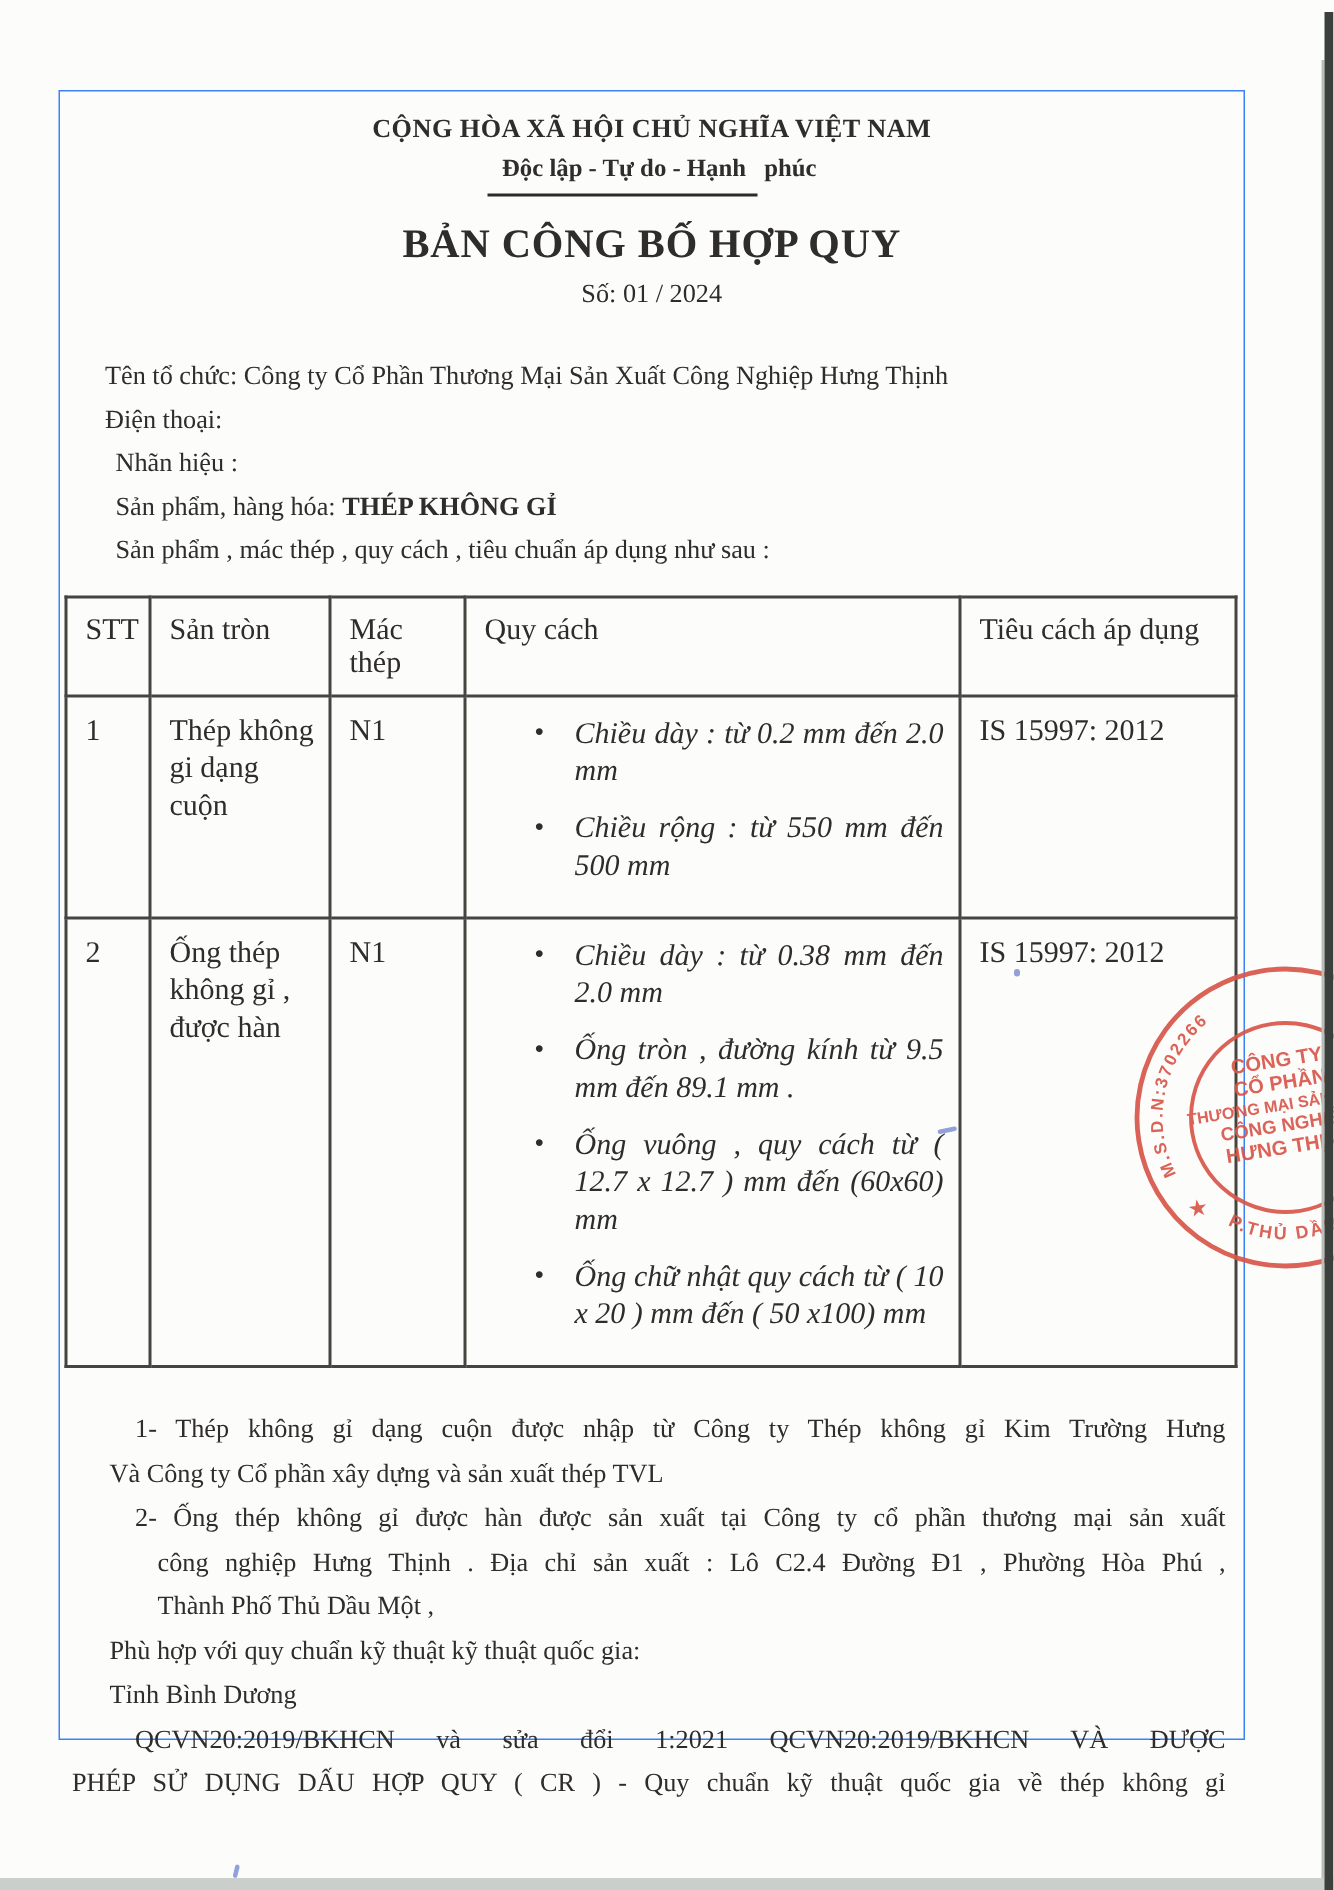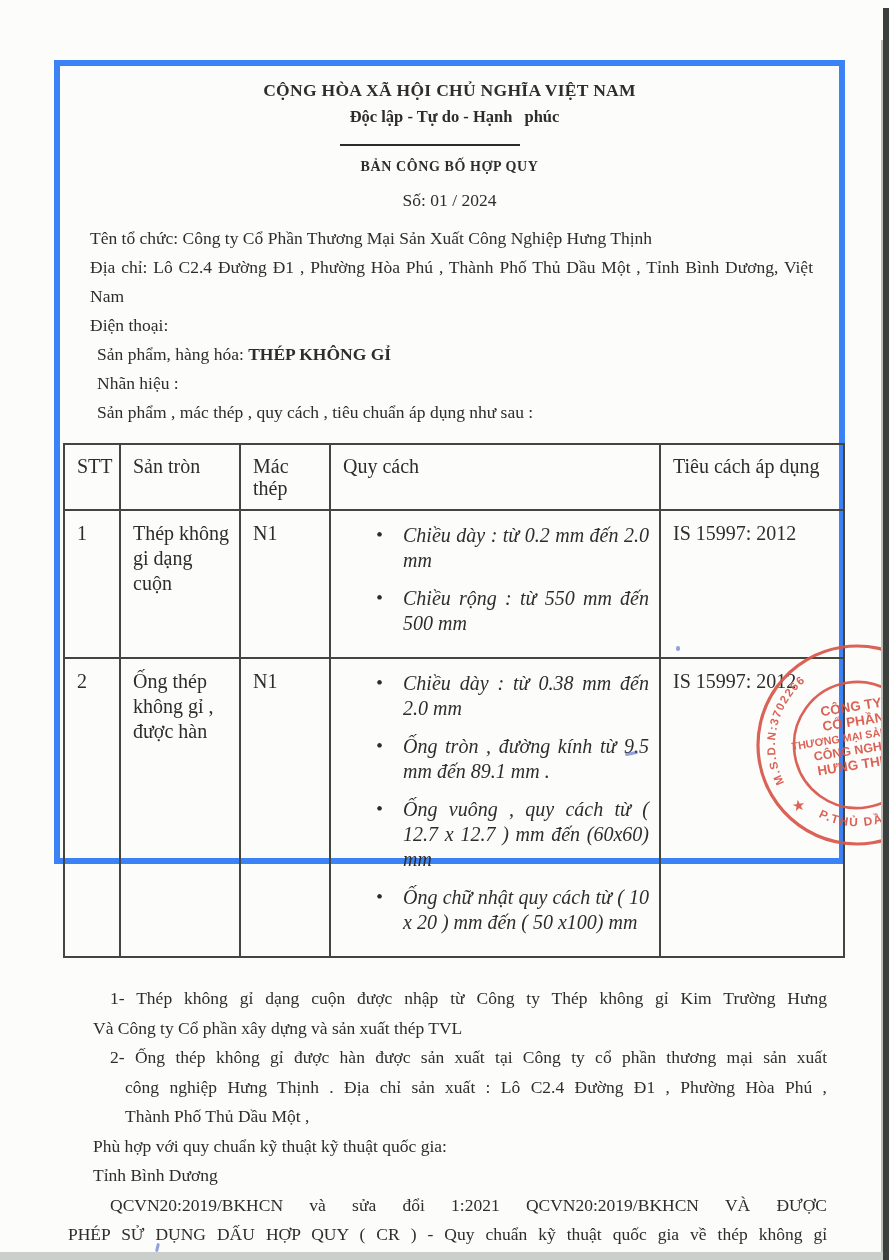--- a/index.html
+++ b/index.html
@@ -6,33 +6,33 @@
   html,body { width:889px; height:1260px; }
   body {
     position:relative;
     background:#fcfcfa;
     overflow:hidden;
     font-family:"Liberation Serif", serif;
     color:#2e2d2b;
   }
   
   .page-frame {
-    position:absolute; left:54px; top:60px;
-    width:791px; height:804px;
-    border:6px solid #3b82f6;
+    position:absolute; left:39px; top:60px;
+    width:791px; height:1100px;
+    border:1px solid #3b82f6;
     background:transparent;
   }
   .header-block { padding-top:13px; text-align:center; }
   .national-line { font-size:17.5px; font-weight:bold; letter-spacing:.3px; line-height:22px; }
   .slogan-line { margin-top:5px; font-size:16.5px; font-weight:bold; line-height:21px; }
-  .slogan-line .u { border-bottom:2px solid #2b2b28; padding:0 8px 18px 10px; }
-  .doc-title { margin-top:27px; font-size:14px; font-weight:bold; letter-spacing:.6px; line-height:26px; }
+  .slogan-line .u { border-bottom:2px solid #2b2b28; padding:0 8px 8px 10px; }
+  .doc-title { margin-top:27px; font-size:27px; font-weight:bold; letter-spacing:.6px; line-height:26px; }
   .doc-number { margin-top:9px; font-size:17.5px; line-height:22px; }
 
-  .info { margin-top:13px; padding:0 26px 0 30px; font-size:17.5px; }
+  .info { margin-top:30px; padding:0 26px 0 30px; font-size:17.5px; }
   .info p { line-height:29px; text-align:justify; }
   .info p.ind { padding-left:7px; }
   .bold { font-weight:bold; }
 
   table.spec {
     margin:16px 0 0 3px; width:780px;
     border-collapse:collapse; table-layout:fixed;
   }
   table.spec th, table.spec td {
     border:2px solid #454540;
@@ -84,24 +84,23 @@
 
   <div class="header-block">
     <div class="national-line">CỘNG HÒA XÃ HỘI CHỦ NGHĨA VIỆT NAM</div>
     <div class="slogan-line"><span class="u">Độc lập - Tự do - Hạnh</span><span> phúc</span></div>
     <div class="doc-title">BẢN CÔNG BỐ HỢP QUY</div>
     <div class="doc-number">Số: 01 / 2024</div>
   </div>
 
   <div class="info">
     <p>Tên tổ chức: Công ty Cổ Phần Thương Mại Sản Xuất Công Nghiệp Hưng Thịnh</p>
-    <p>Địa chỉ: Lô C2.4 Đường Đ1 , Phường Hòa Phú , Thành Phố Thủ Dầu Một , Tỉnh Bình Dương, Việt Nam</p>
     <p>Điện thoại:</p>
+    <p class="ind">Nhãn hiệu :</p>
     <p class="ind"><span>Sản phẩm, hàng hóa: </span><span class="bold">THÉP KHÔNG GỈ</span></p>
-    <p class="ind">Nhãn hiệu :</p>
     <p class="ind">Sản phẩm , mác thép , quy cách , tiêu chuẩn áp dụng như sau :</p>
   </div>
 
   <table class="spec">
     <colgroup>
       <col style="width:56px">
         <col style="width:120px">
         <col style="width:90px">
         <col style="width:330px">
         <col style="width:184px">

